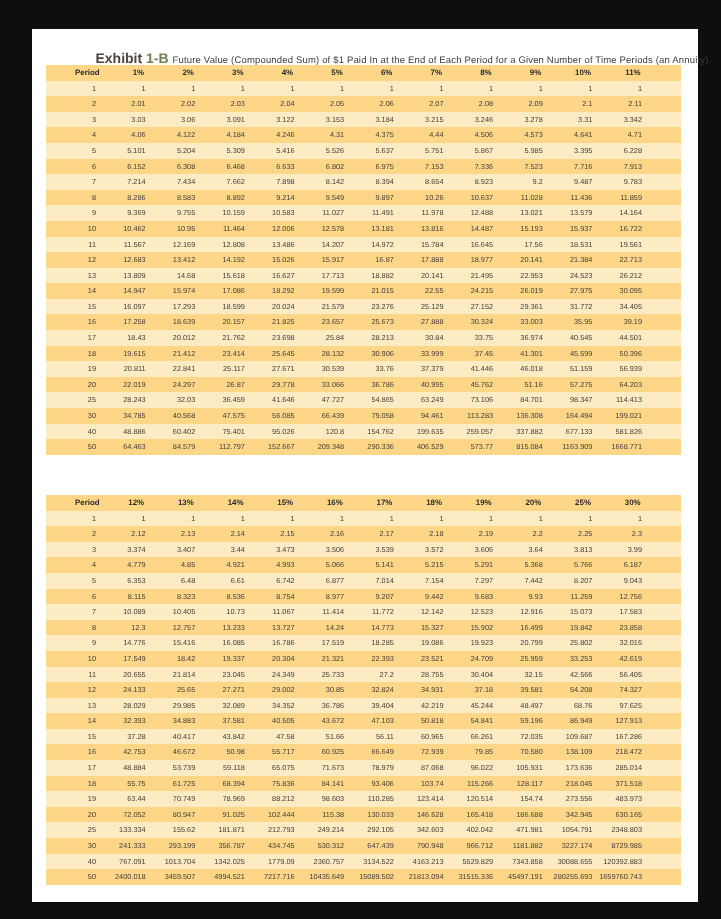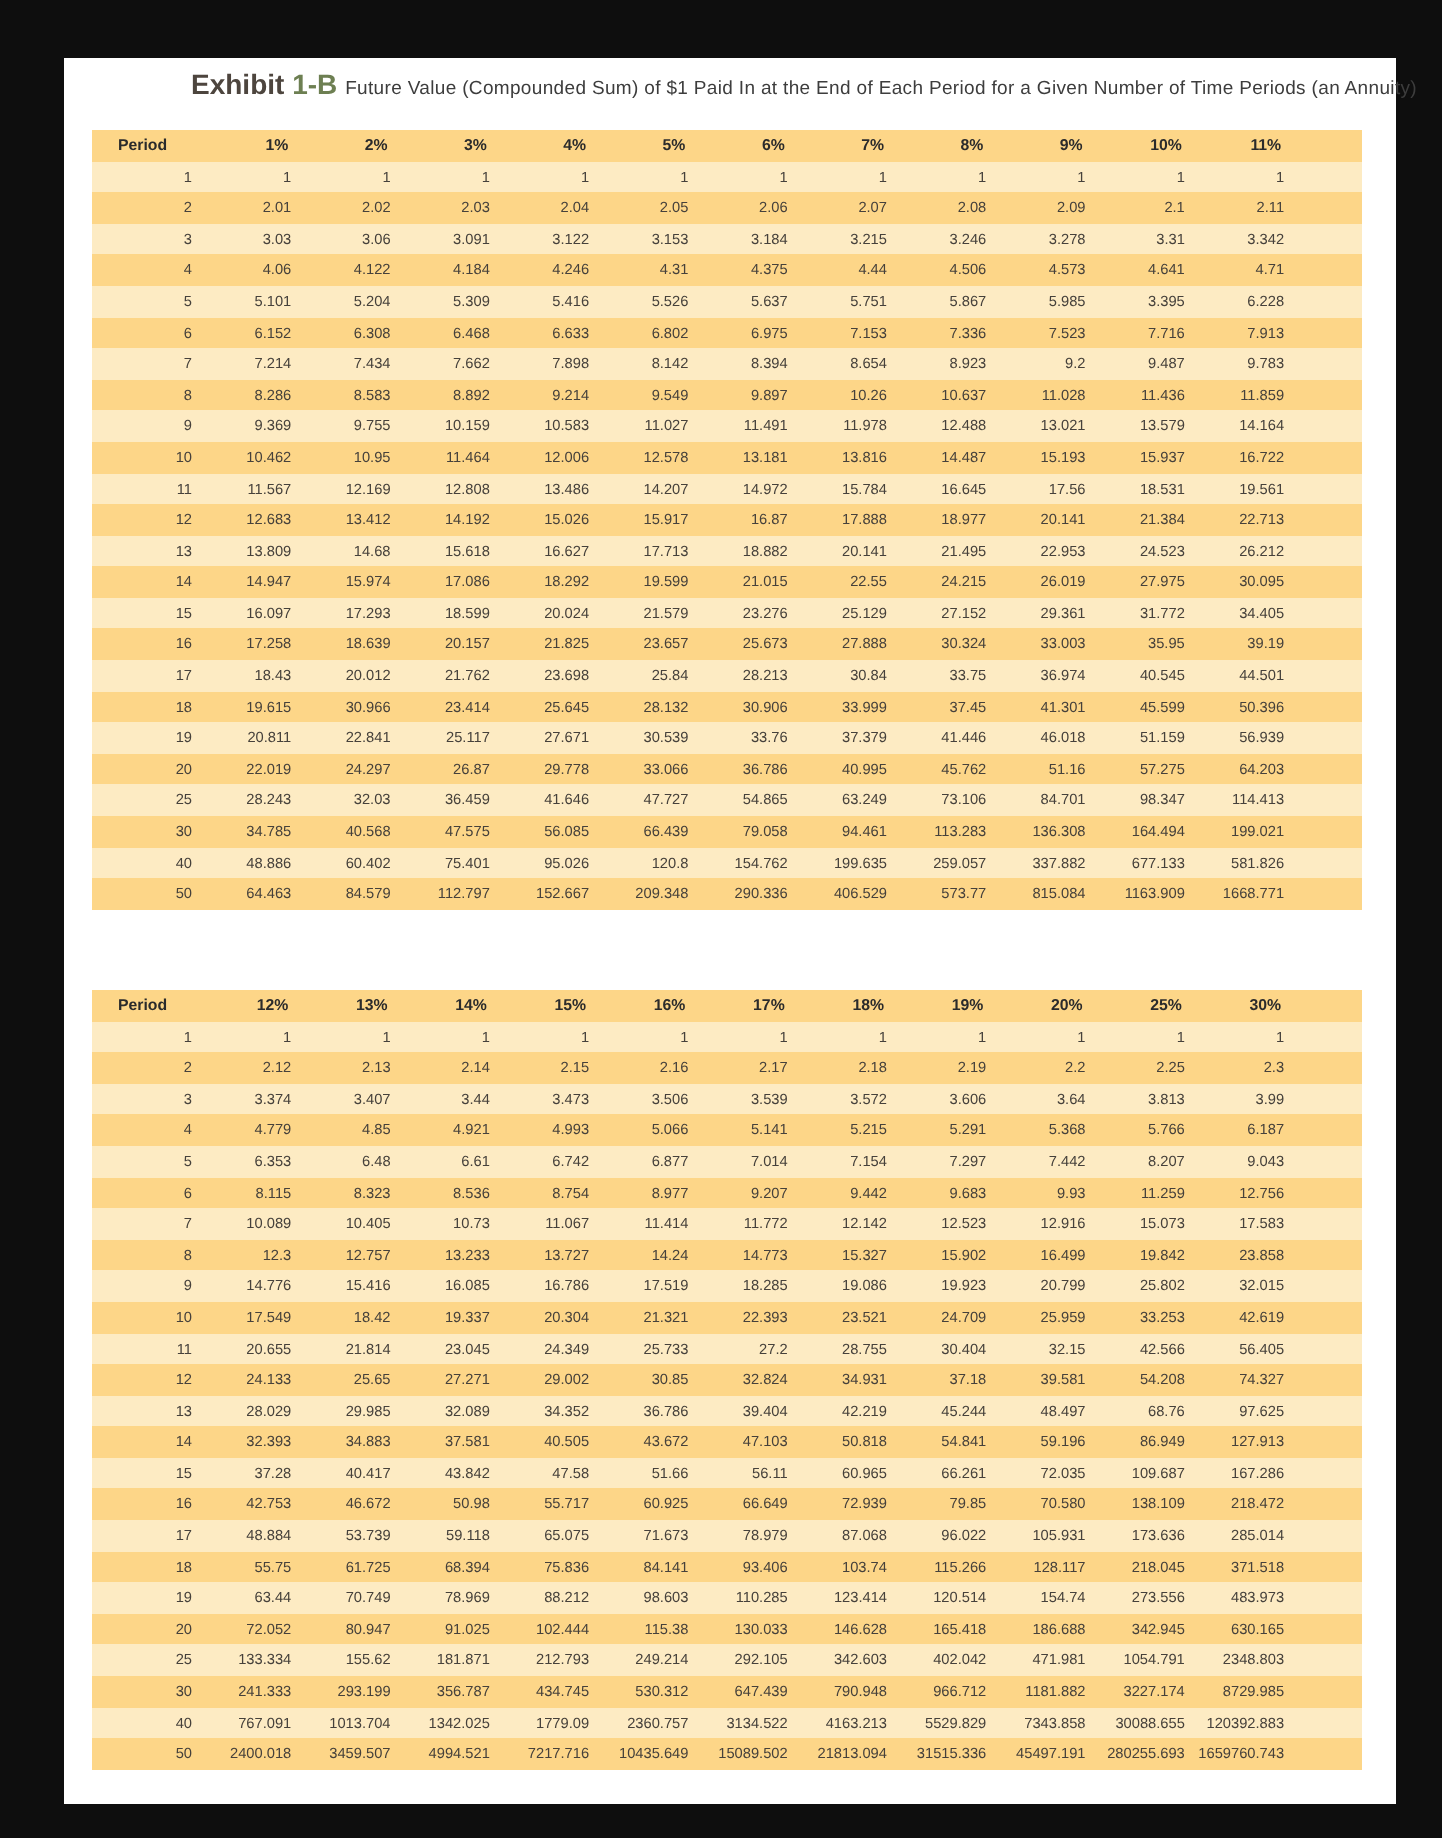--- a/index.html
+++ b/index.html
@@ -27,21 +27,21 @@
     position: absolute;
     left: 32px;
     top: 28.6px;
     width: 666px;
     height: 873.4px;
     background: #ffffff;
   }
   .title-line {
     position: absolute;
     left: 27.5px;
-    top: 5px;
+    top: 21px;
     white-space: nowrap;
     padding-left: 36px;
   }
   .exhibit-label {
     font-size: 14px;
     font-weight: bold;
     letter-spacing: 0;
   }
   .exhibit-label .word { color: #4d453e; }
   .exhibit-label .num  { color: #6d7f52; }
@@ -74,21 +74,21 @@
   }
   table.fv th {
     font-weight: bold;
     font-size: 7.9px;
     color: #2b2b2b;
     background: #fdd688;
     padding-right: 7.5px;
   }
   table.fv th.period-head {
     text-align: left;
-    padding-left: 13px;
+    padding-left: 29px;
   }
   table.fv tbody tr:nth-child(odd) td  { background: #fdebc3; }
   table.fv tbody tr:nth-child(even) td { background: #fdd688; }
   col.c0   { width: 56px; }
   col.cx   { width: 49.65px; }
   col.cend { width: 32.85px; }
   #table-1 { top: 36.4px; }
   #table-2 { top: 466.4px; }
 </style>
 </head>
@@ -388,21 +388,21 @@
           <td>30.84</td>
           <td>33.75</td>
           <td>36.974</td>
           <td>40.545</td>
           <td>44.501</td>
           <td></td>
         </tr>
         <tr>
           <td>18</td>
           <td>19.615</td>
-          <td>30.966</td>
+          <td>21.412</td>
           <td>23.414</td>
           <td>25.645</td>
           <td>28.132</td>
           <td>30.906</td>
           <td>33.999</td>
           <td>37.45</td>
           <td>41.301</td>
           <td>45.599</td>
           <td>50.396</td>
           <td></td>

